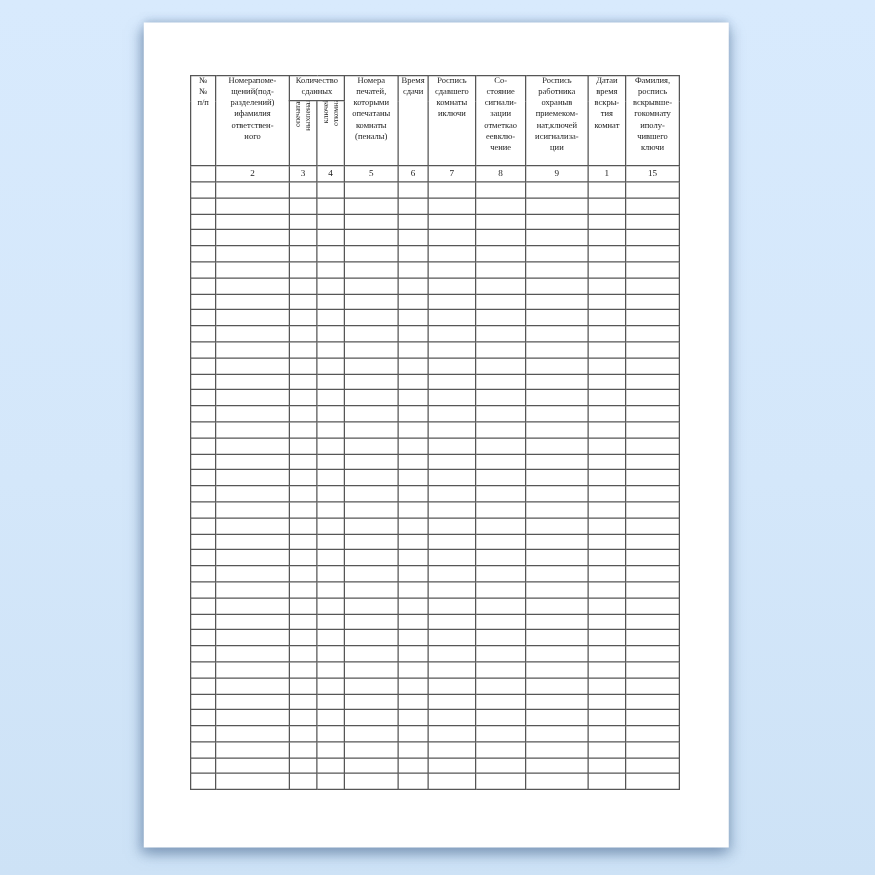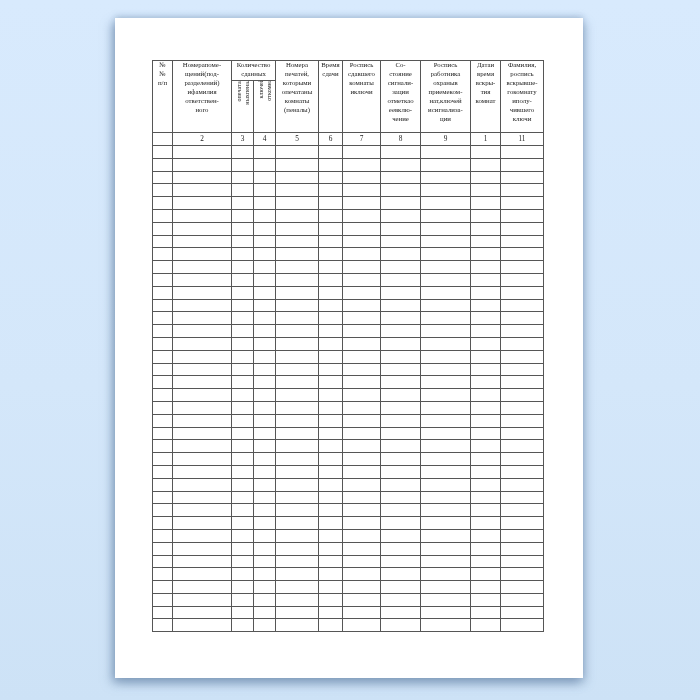--- a/index.html
+++ b/index.html
@@ -135,21 +135,21 @@
         <td class="num-cell"></td>
         <td class="num-cell">2</td>
         <td class="num-cell">3</td>
         <td class="num-cell">4</td>
         <td class="num-cell">5</td>
         <td class="num-cell">6</td>
         <td class="num-cell">7</td>
         <td class="num-cell">8</td>
         <td class="num-cell">9</td>
         <td class="num-cell">1</td>
-        <td class="num-cell">11</td>
+        <td class="num-cell">15</td>
       </tr>
     </thead>
     <tbody>
         <tr>
           <td class="body-cell"></td>
           <td class="body-cell"></td>
           <td class="body-cell"></td>
           <td class="body-cell"></td>
           <td class="body-cell"></td>
           <td class="body-cell"></td>

